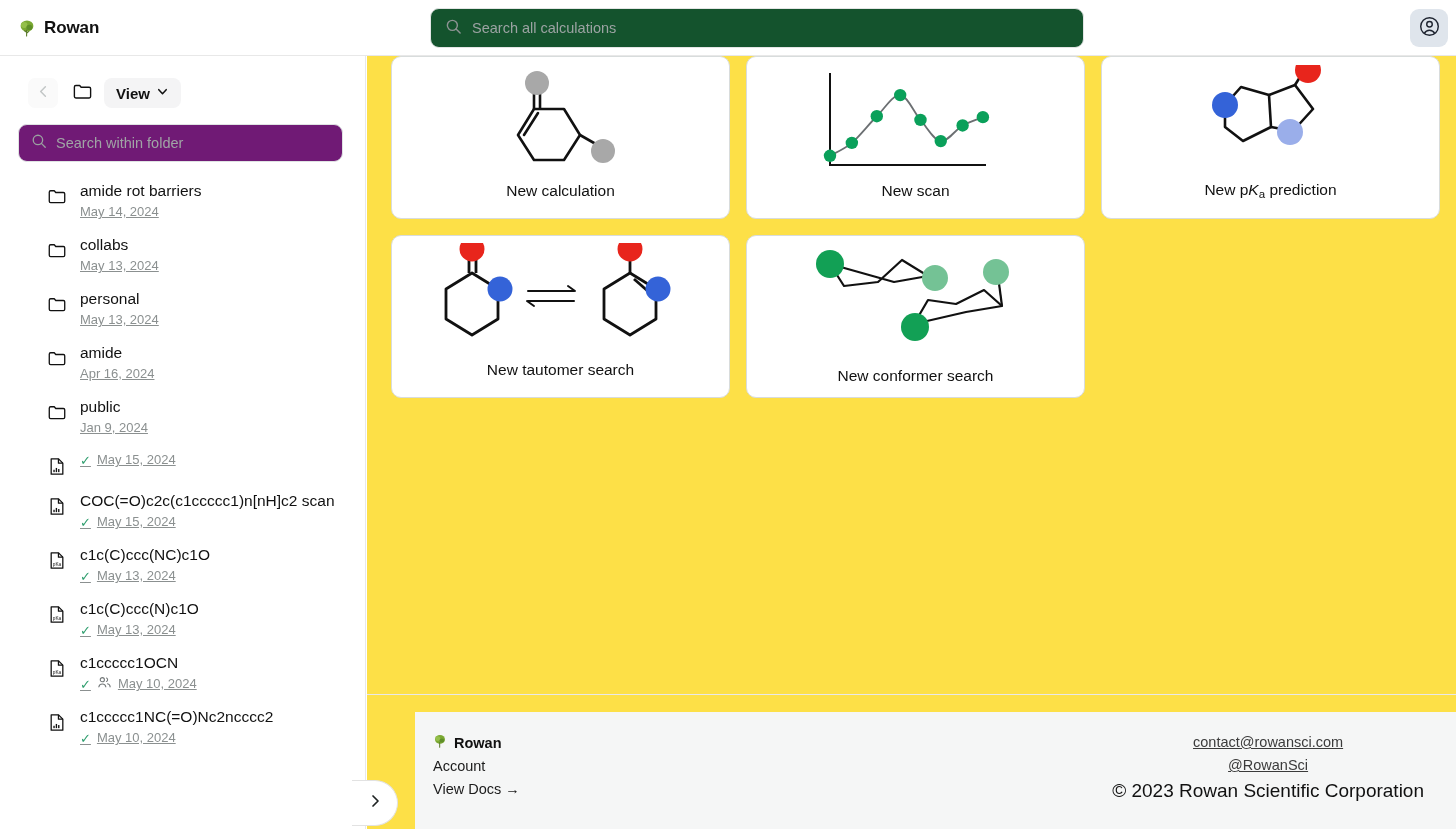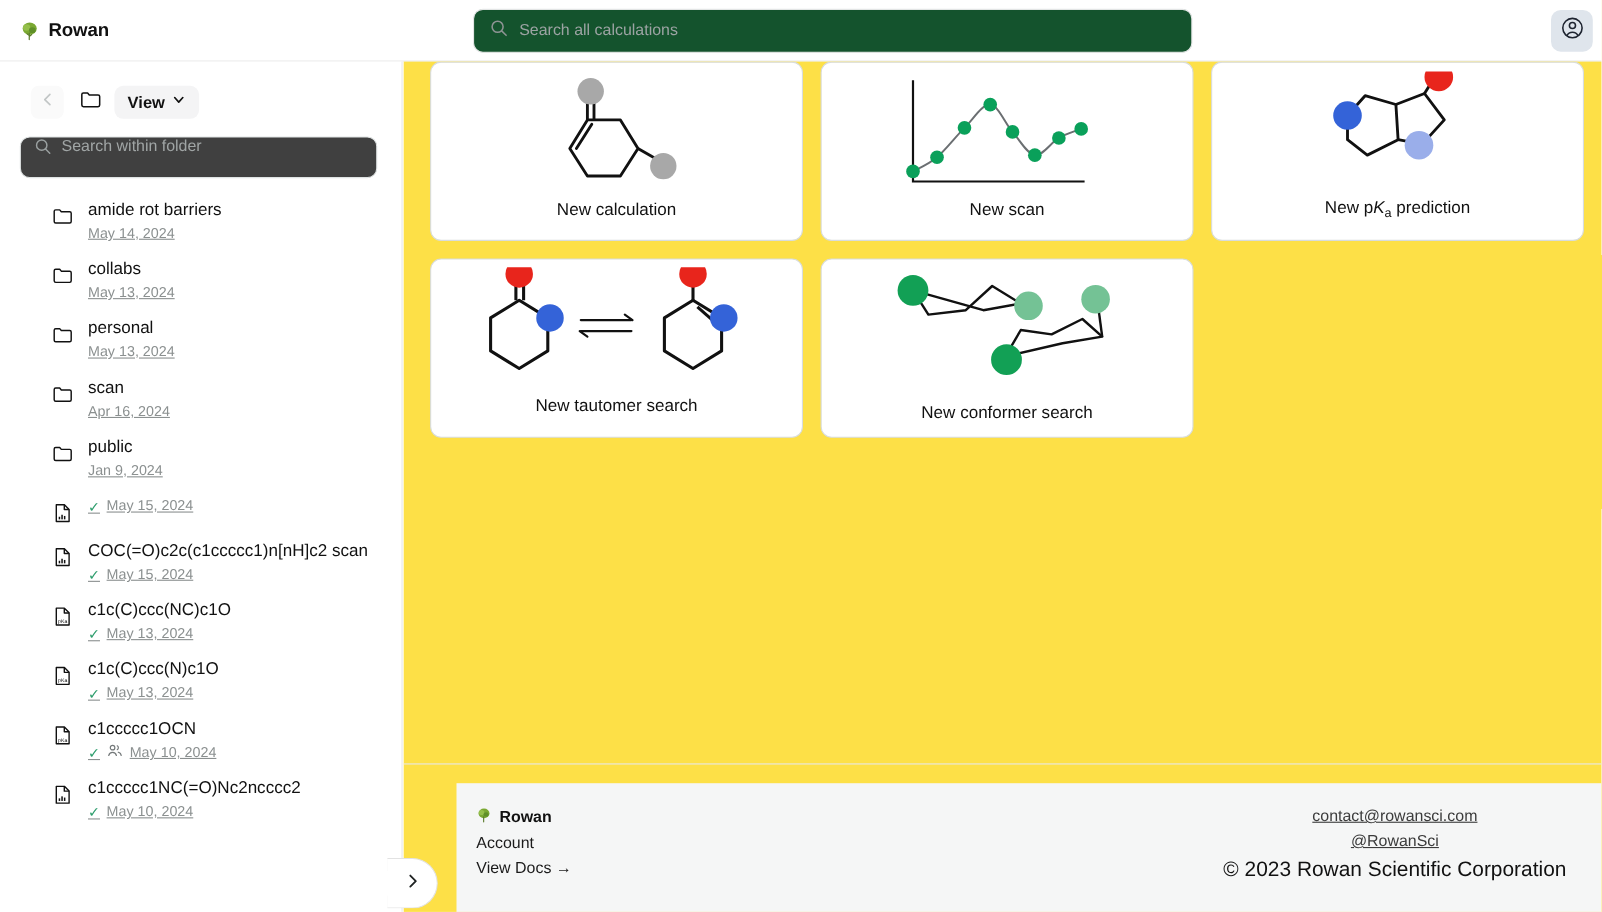--- a/index.html
+++ b/index.html
@@ -48,22 +48,22 @@
   }
   .sb-folder { width: 32px; height: 30px; display: flex; align-items: center; justify-content: center; margin-left: 2px; }
   .sb-home {
     display: flex; align-items: center; gap: 6px;
     background: #f4f4f5; border-radius: 8px; padding: 6px 12px; cursor: pointer;
   }
   .sb-home-label { font-size: 15px; font-weight: 700; color: #111; }
 
   .sb-search {
     margin: 12px 22px 0 18px; height: 38px;
-    background: #404040; border: 1px solid #dfe3e3; border-radius: 9px;
-    display: flex; gap: 9px; padding: 0 12px;
+    background: #701a75; border: 1px solid #dfe3e3; border-radius: 9px;
+    display: flex; align-items: center; gap: 9px; padding: 0 12px;
   }
   .sb-search .ph { color: #a0a5a5; font-size: 14.5px; }
 
   .sb-list { margin-top: 12px; }
   .sb-item {
     display: flex; align-items: flex-start; gap: 13px;
     padding: 7px 10px 7px 18px; cursor: pointer; margin-left: 29px;
   }
   .sb-icon { width: 20px; flex: 0 0 20px; padding-top: 5px; display:flex; justify-content:center; }
   .sb-text { display: flex; flex-direction: column; gap: 2px; min-width: 0; }
@@ -231,21 +231,21 @@
             </div>
           </div>
         </div>
         <div class="sb-item">
           <span class="sb-icon">
             <svg width="21" height="21">
               <use href="#ic-folder"></use>
             </svg>
           </span>
           <div class="sb-text">
-            <div class="sb-title">scan</div>
+            <div class="sb-title">amide</div>
             <div class="sb-meta">
               <span>Apr 16, 2024</span>
             </div>
           </div>
         </div>
         <div class="sb-item">
           <span class="sb-icon">
             <svg width="21" height="21">
               <use href="#ic-folder"></use>
             </svg>

